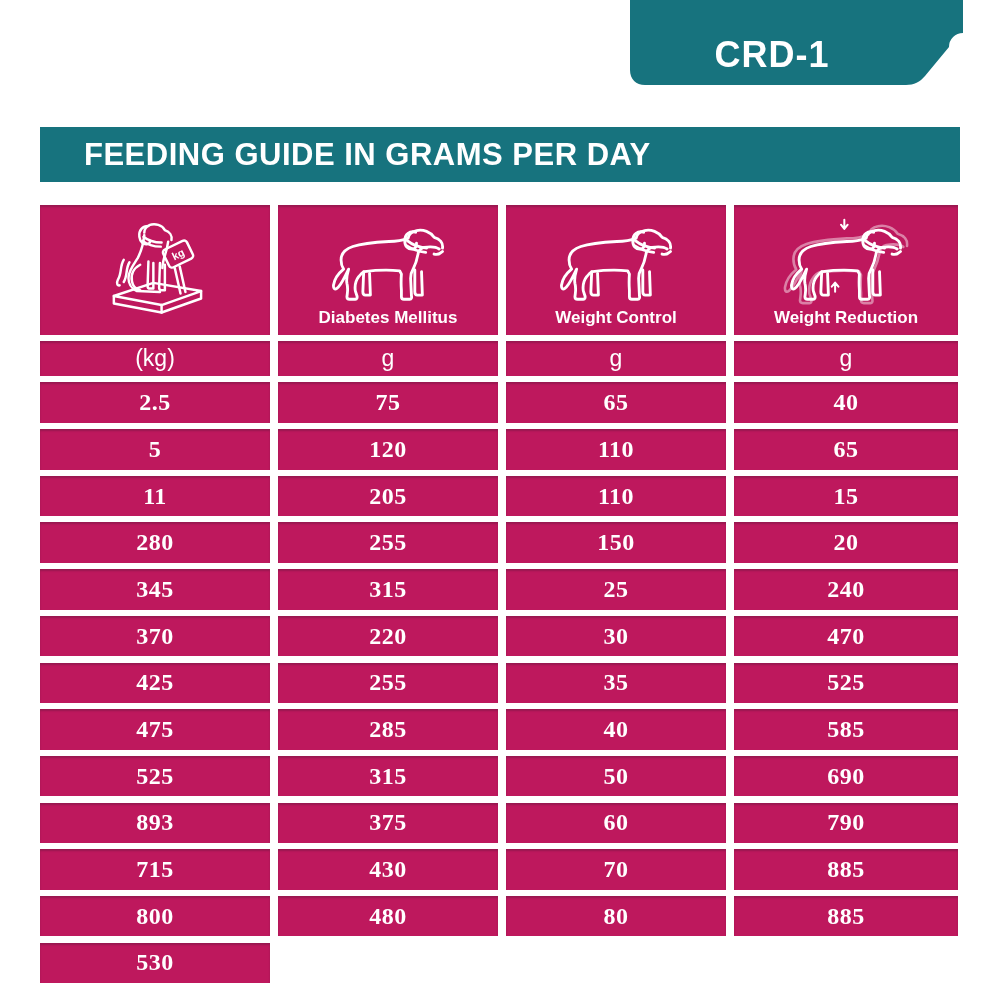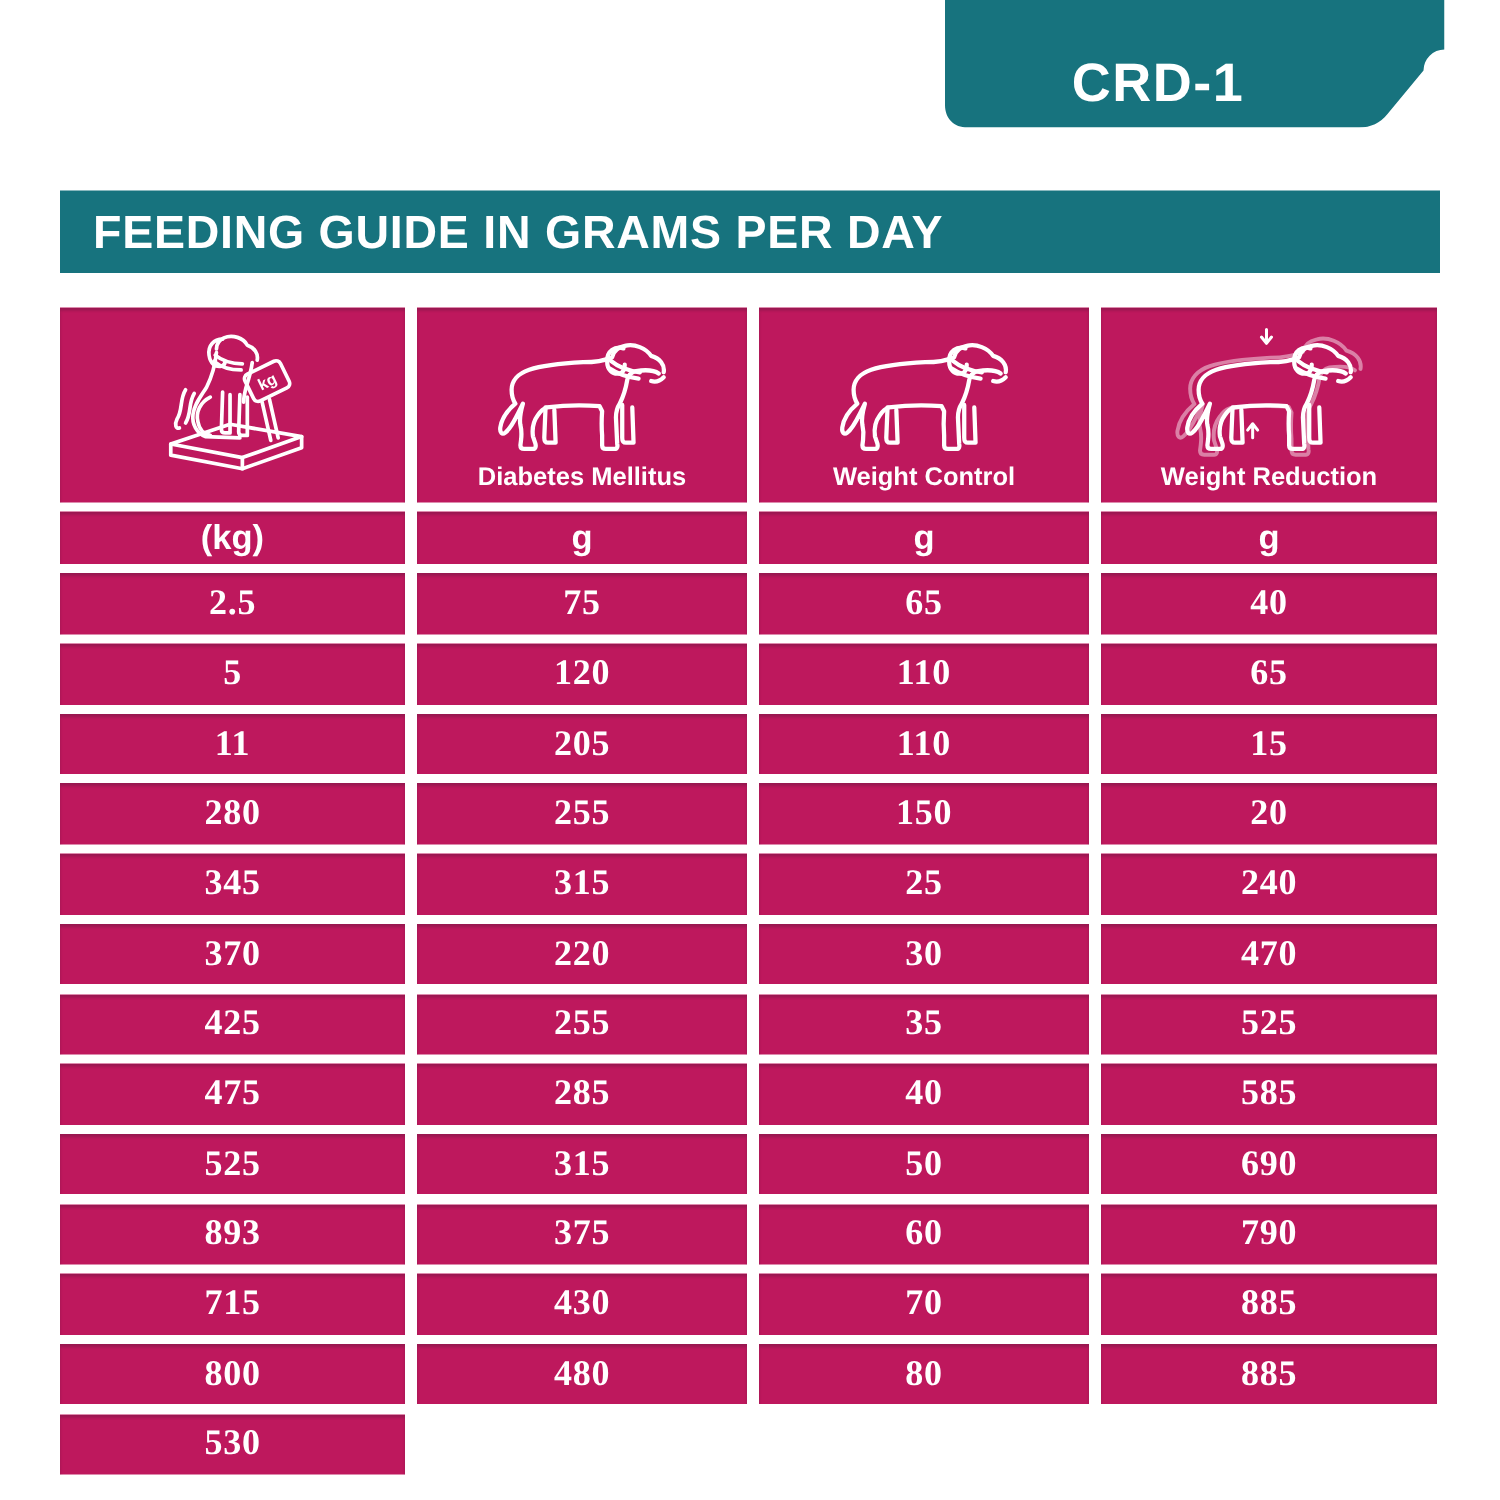--- a/index.html
+++ b/index.html
@@ -11,33 +11,33 @@
   .badge{position:absolute;left:630px;top:0;width:333px;height:85px;}
   .badge svg{position:absolute;inset:0;display:block;}
   .badge-label{position:absolute;left:0;top:0;width:284px;height:72px;
        display:flex;align-items:center;justify-content:center;
        color:#ffffff;font-size:36px;font-weight:bold;letter-spacing:1px;margin-top:19px;}
 
   
   .title-bar{position:absolute;left:40px;top:127px;width:920px;height:55px;
        background:#17737e;display:flex;align-items:center;}
   .title-bar span{color:#ffffff;font-size:31px;font-weight:bold;
-       padding-left:22px;letter-spacing:.5px;}
+       padding-left:22px;letter-spacing:.5px;margin-left:22px;}
 
   
   .table{position:absolute;left:40px;top:205px;width:918px;
        display:grid;grid-template-columns:230px 220px 220px auto;
        grid-template-rows:130px 35px repeat(13,40.5px);
        column-gap:8px;row-gap:6.2px;}
   .cell{background:#be185d;color:#ffffff;display:flex;align-items:center;
        justify-content:center;box-shadow:inset 0 2px 2px rgba(0,25,30,.20);}
   .icon-cell{flex-direction:column;justify-content:flex-end;padding-bottom:7px;box-sizing:border-box;}
   .icon-cell.center{justify-content:center;padding-bottom:0;}
   .icon-label{font-size:17px;font-weight:bold;margin-top:2px;white-space:nowrap;}
-  .unit-cell{font-size:23px;font-weight:bold;}
+  .unit-cell{font-size:23px;font-weight:normal;}
   .data-cell{font-size:24px;font-weight:bold;letter-spacing:.5px;font-family:Liberation Serif, serif;}
   .dog-svg{width:126px;height:88px;}
   .scale-svg{width:132px;height:107px;}
   .hidden-defs{position:absolute;width:0;height:0;overflow:hidden;}
 </style>
 </head>
 <body>
 
 <div class="page">
 

